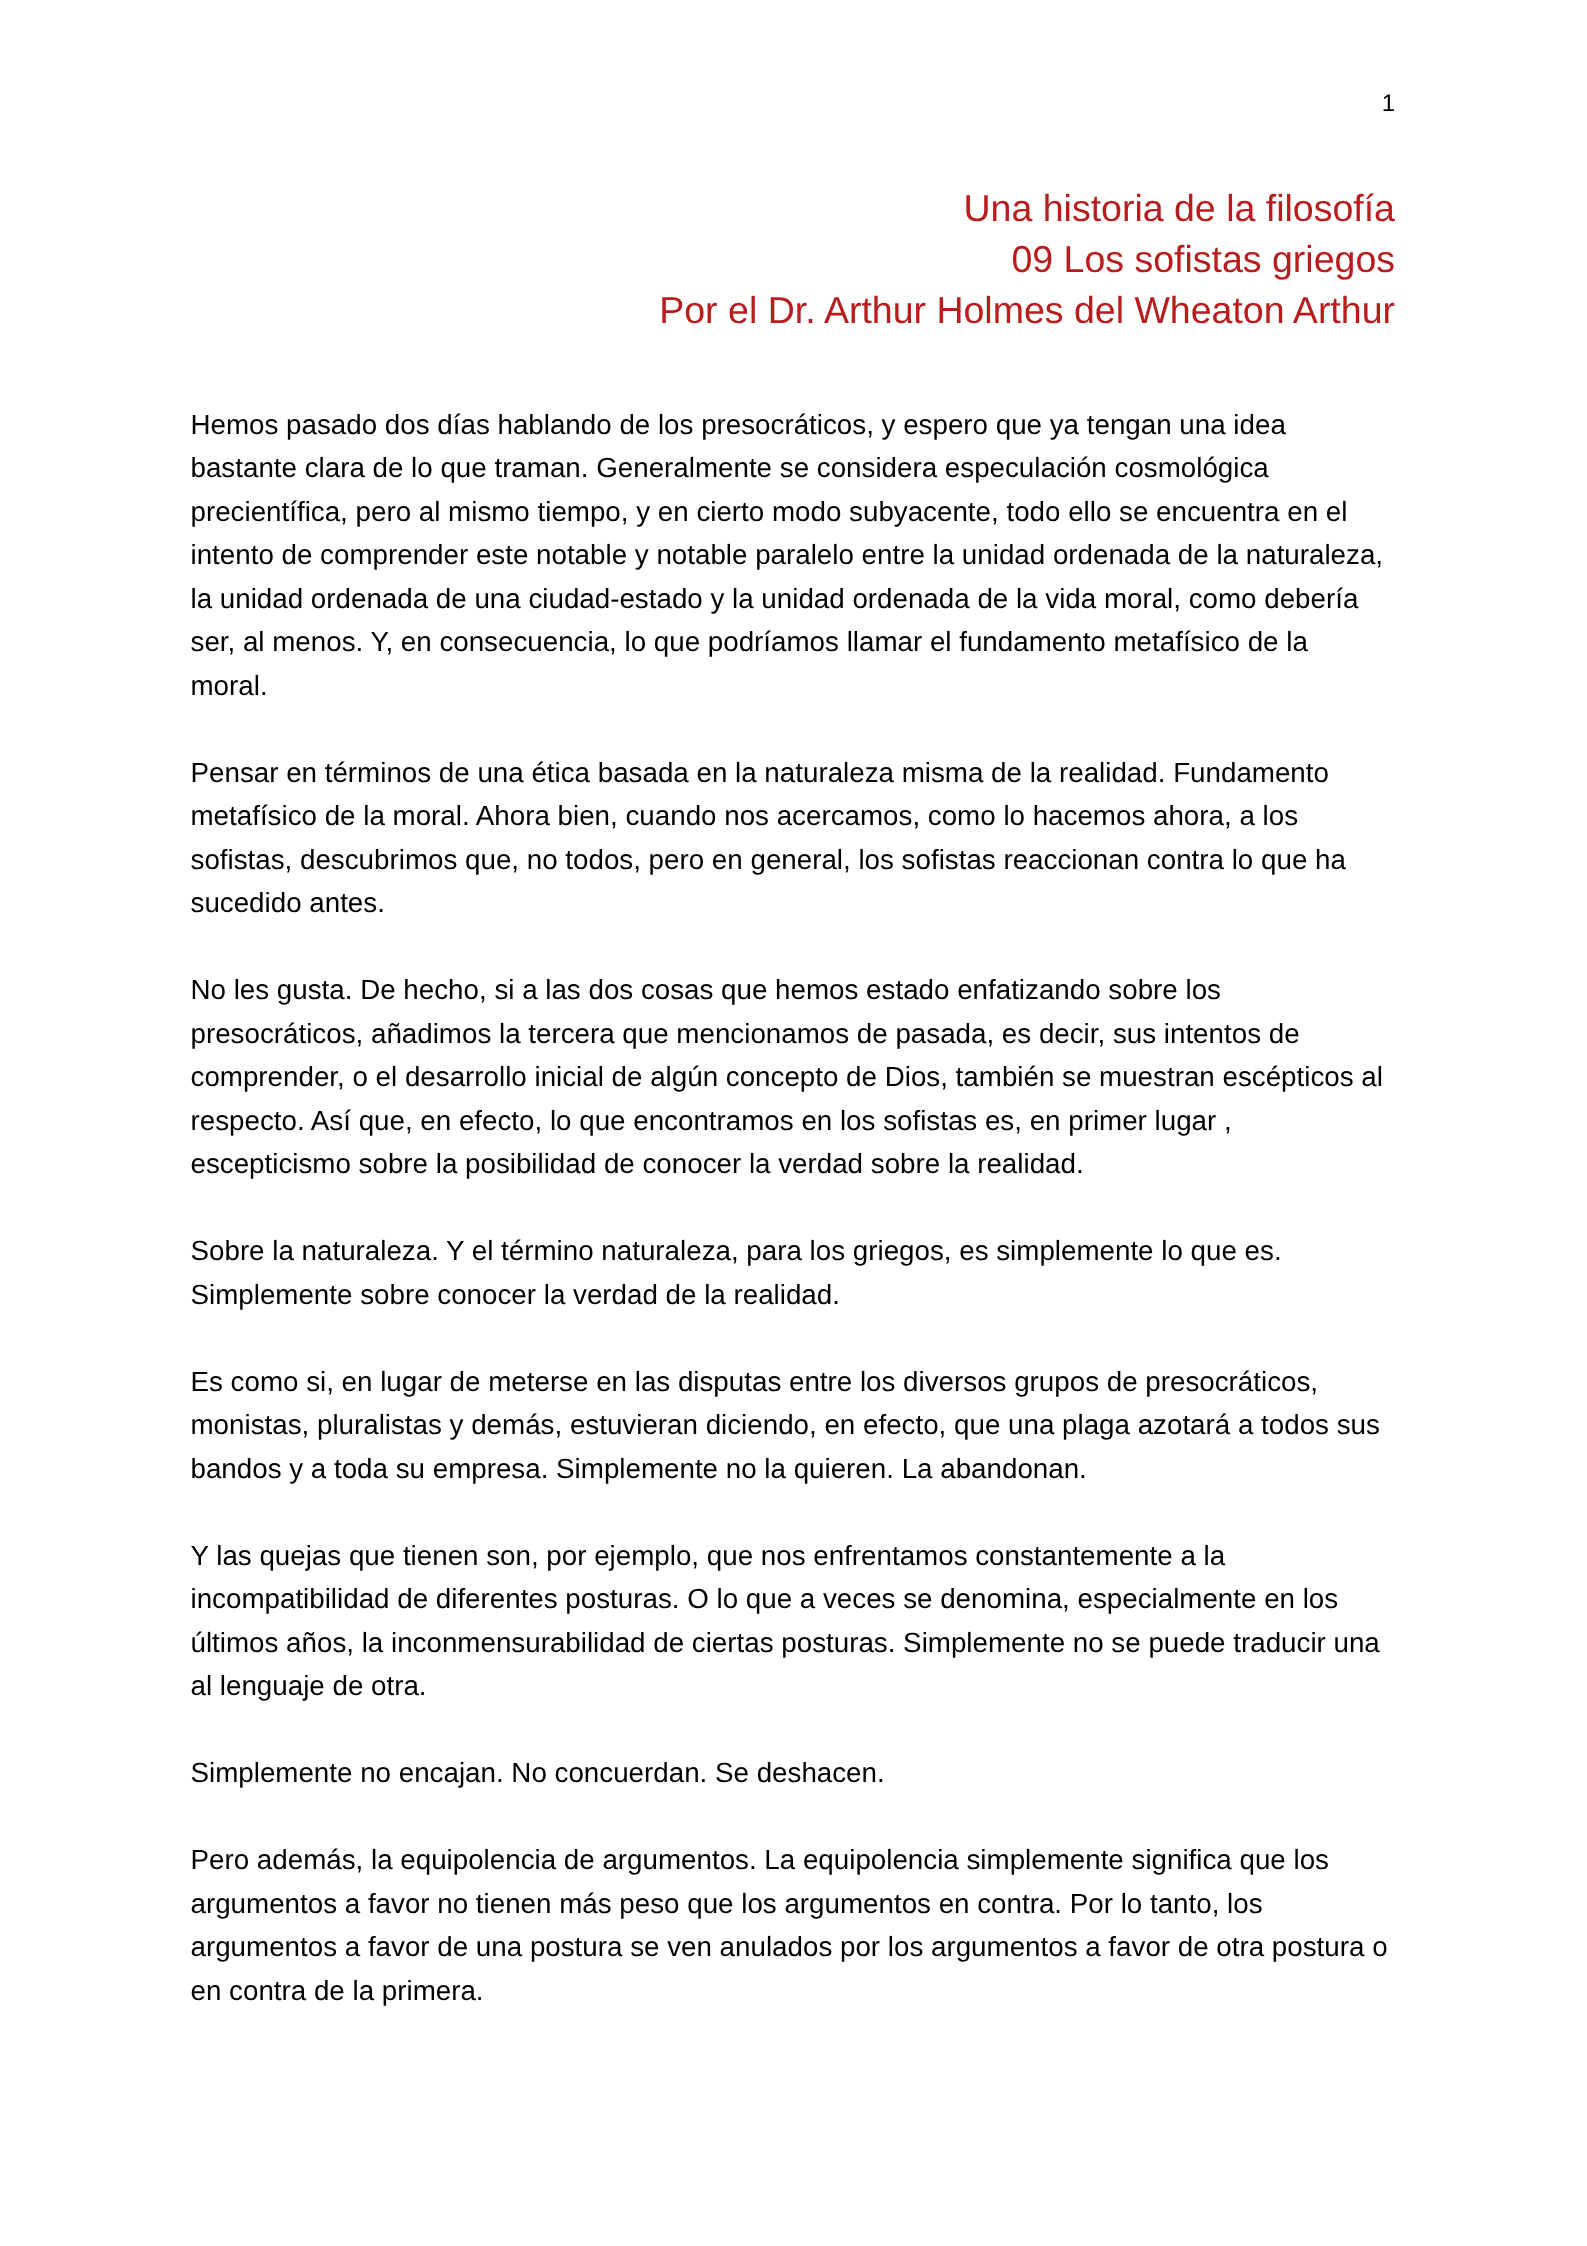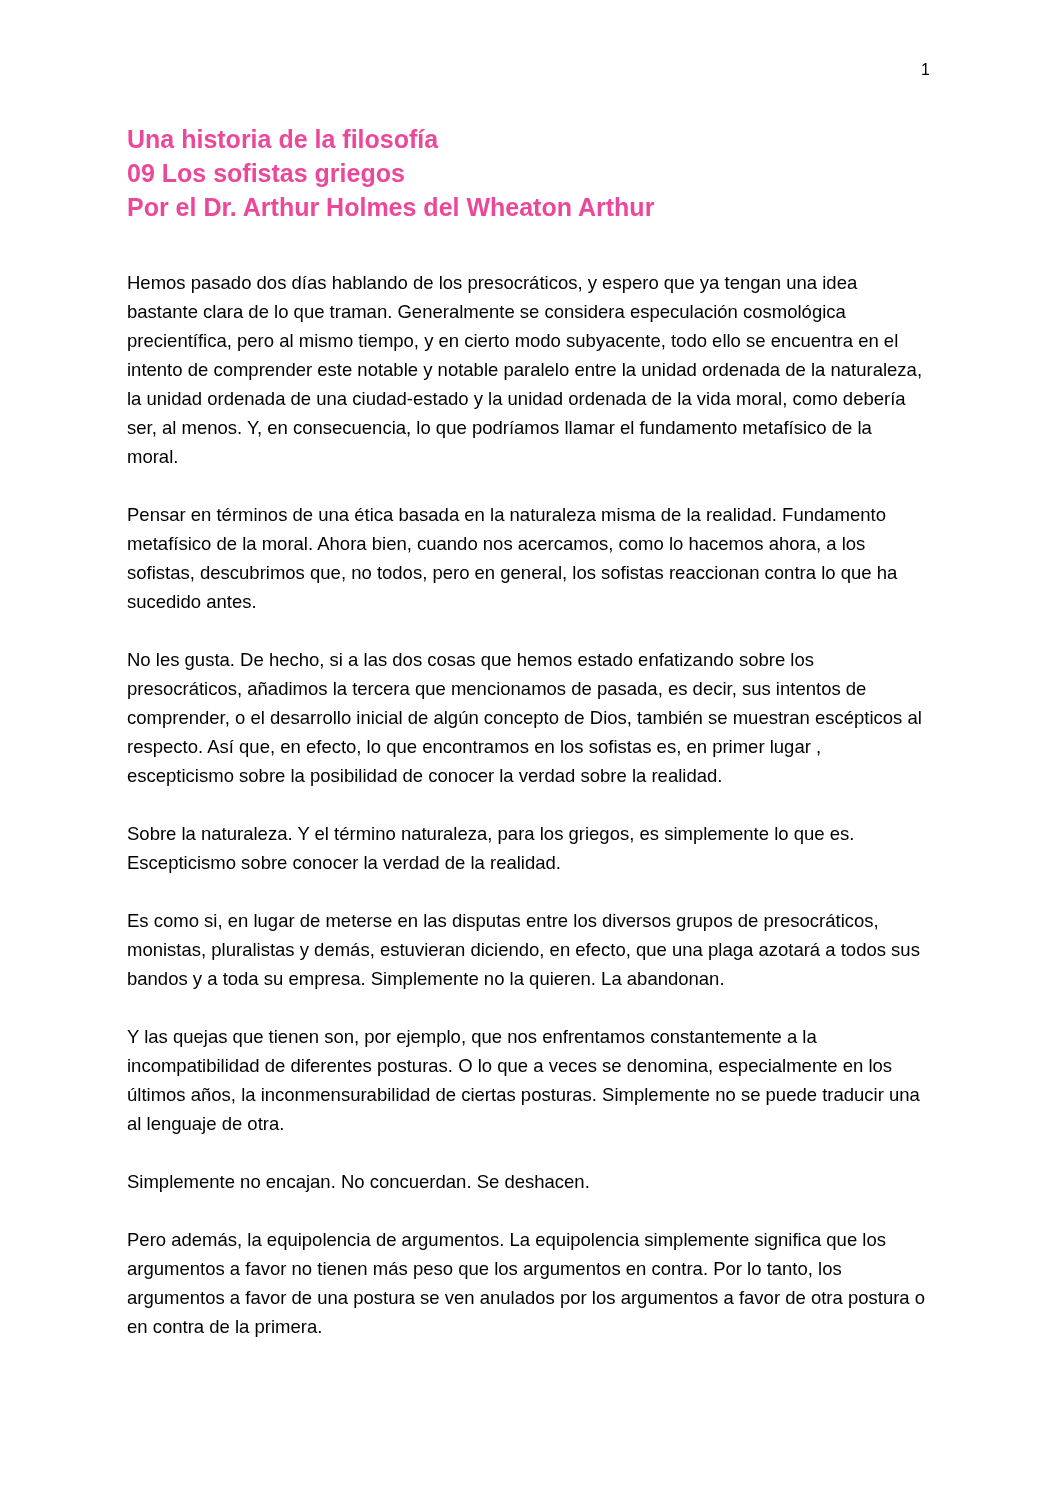--- a/index.html
+++ b/index.html
@@ -20,25 +20,25 @@
   }
   .page-number {
     text-align: right;
     font-size: 16px;
     line-height: 20px;
     color: #000000;
     margin-bottom: 42px;
   }
   .doc-title {
     margin: 0 0 44px 0;
-    text-align: left;
-    font-weight: bold;
+    text-align: right;
+    font-weight: normal;
     font-size: 25px;
     line-height: 34px;
-    color: #ec4899;
+    color: #b91c1c;
   }
   .doc-title .title-line {
     display: block;
   }
   .body-paragraph {
     margin: 0 4px 29px 0;
     font-size: 18.5px;
     line-height: 29px;
     text-align: left;
     color: #000000;
@@ -59,21 +59,21 @@
     <span class="title-line">09 Los sofistas griegos</span>
     <span class="title-line">Por el Dr. Arthur Holmes del Wheaton Arthur</span>
   </h1>
 
   <p class="body-paragraph">Hemos pasado dos días hablando de los presocráticos, y espero que ya tengan una idea bastante clara de lo que traman. Generalmente se considera especulación cosmológica precientífica, pero al mismo tiempo, y en cierto modo subyacente, todo ello se encuentra en el intento de comprender este notable y notable paralelo entre la unidad ordenada de la naturaleza, la unidad ordenada de una ciudad-estado y la unidad ordenada de la vida moral, como debería ser, al menos. Y, en consecuencia, lo que podríamos llamar el fundamento metafísico de la moral.</p>
 
   <p class="body-paragraph">Pensar en términos de una ética basada en la naturaleza misma de la realidad. Fundamento metafísico de la moral. Ahora bien, cuando nos acercamos, como lo hacemos ahora, a los sofistas, descubrimos que, no todos, pero en general, los sofistas reaccionan contra lo que ha sucedido antes.</p>
 
   <p class="body-paragraph">No les gusta. De hecho, si a las dos cosas que hemos estado enfatizando sobre los presocráticos, añadimos la tercera que mencionamos de pasada, es decir, sus intentos de comprender, o el desarrollo inicial de algún concepto de Dios, también se muestran escépticos al respecto. Así que, en efecto, lo que encontramos en los sofistas es, en primer lugar , escepticismo sobre la posibilidad de conocer la verdad sobre la realidad.</p>
 
-  <p class="body-paragraph">Sobre la naturaleza. Y el término naturaleza, para los griegos, es simplemente lo que es. Escepticismo sobre conocer la verdad de la realidad.</p>
+  <p class="body-paragraph">Sobre la naturaleza. Y el término naturaleza, para los griegos, es simplemente lo que es. Simplemente sobre conocer la verdad de la realidad.</p>
 
   <p class="body-paragraph">Es como si, en lugar de meterse en las disputas entre los diversos grupos de presocráticos, monistas, pluralistas y demás, estuvieran diciendo, en efecto, que una plaga azotará a todos sus bandos y a toda su empresa. Simplemente no la quieren. La abandonan.</p>
 
   <p class="body-paragraph">Y las quejas que tienen son, por ejemplo, que nos enfrentamos constantemente a la incompatibilidad de diferentes posturas. O lo que a veces se denomina, especialmente en los últimos años, la inconmensurabilidad de ciertas posturas. Simplemente no se puede traducir una al lenguaje de otra.</p>
 
   <p class="body-paragraph">Simplemente no encajan. No concuerdan. Se deshacen.</p>
 
   <p class="body-paragraph">Pero además, la equipolencia de argumentos. La equipolencia simplemente significa que los argumentos a favor no tienen más peso que los argumentos en contra. Por lo tanto, los argumentos a favor de una postura se ven anulados por los argumentos a favor de otra postura o en contra de la primera.</p>
 
 </div>

